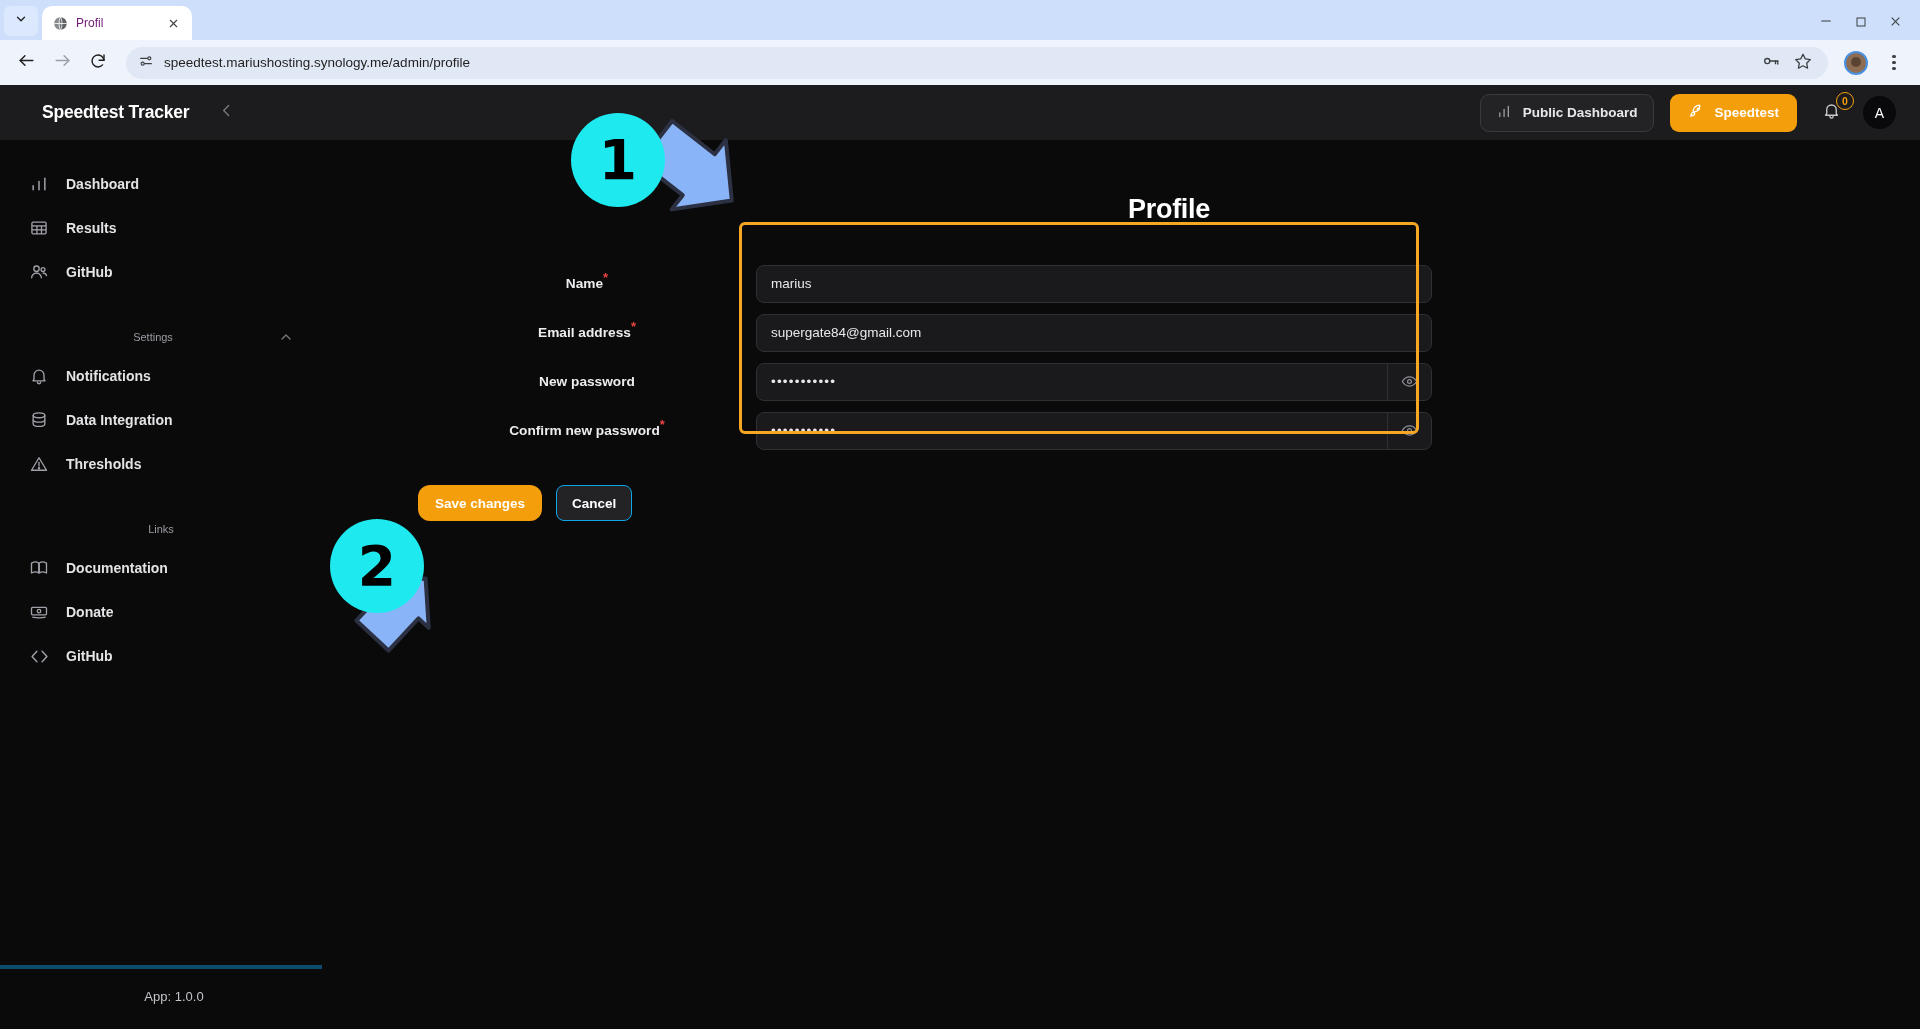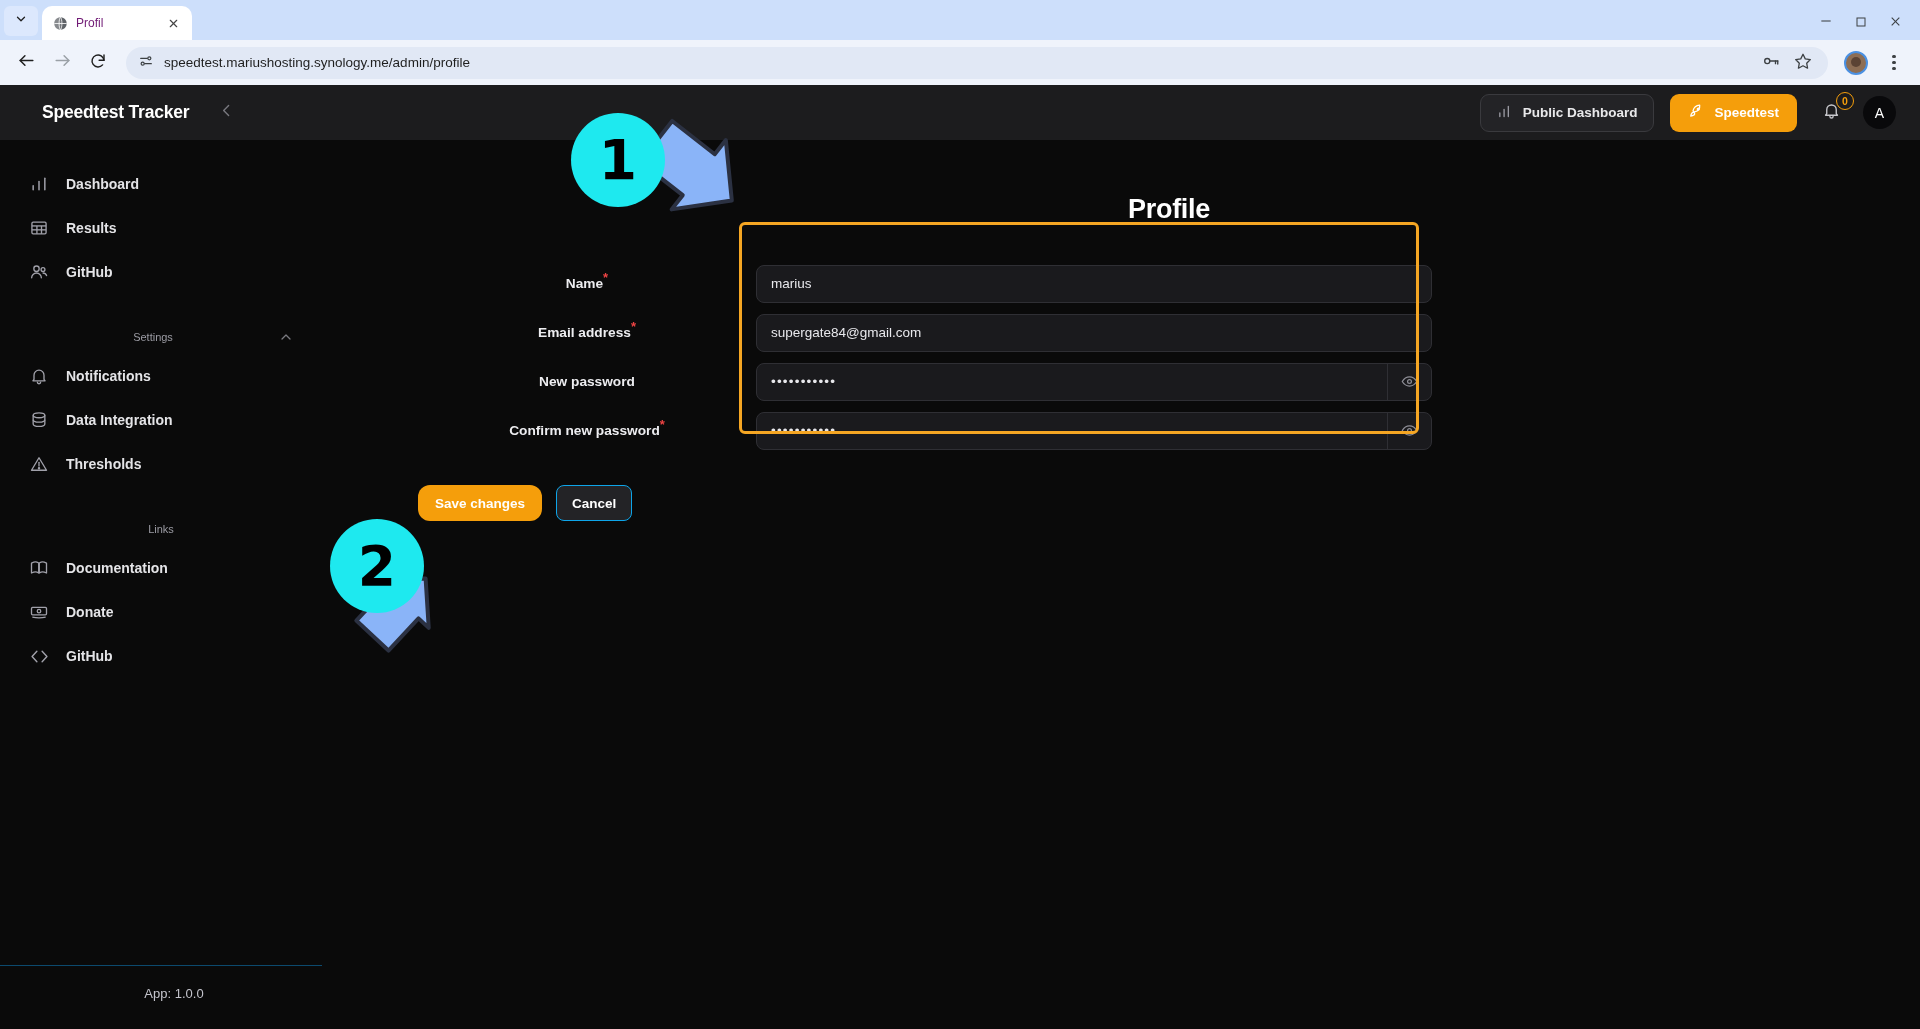--- a/index.html
+++ b/index.html
@@ -207,21 +207,21 @@
     padding: 0 28px;
     height: 34px;
     margin-top: 26px;
     color: #9b9ba3;
     font-size: 11px;
   }
   .nav-group-header .lbl { flex: 1 1 auto; }
   .nav-group-header .chev { color: #7a7a80; display:flex; }
   .sidebar-spacer { flex: 1 1 auto; }
   .sidebar-footer {
-    border-top: 1px solid #0c4a6e;
+    border-top: 4px solid #0c4a6e;
     padding: 20px 0 0 26px;
     height: 64px;
     color: #c4c4cc;
     font-size: 13px;
   }
 
   
   .main {
     flex: 1 1 auto;
     padding: 54px 0 0 96px;

